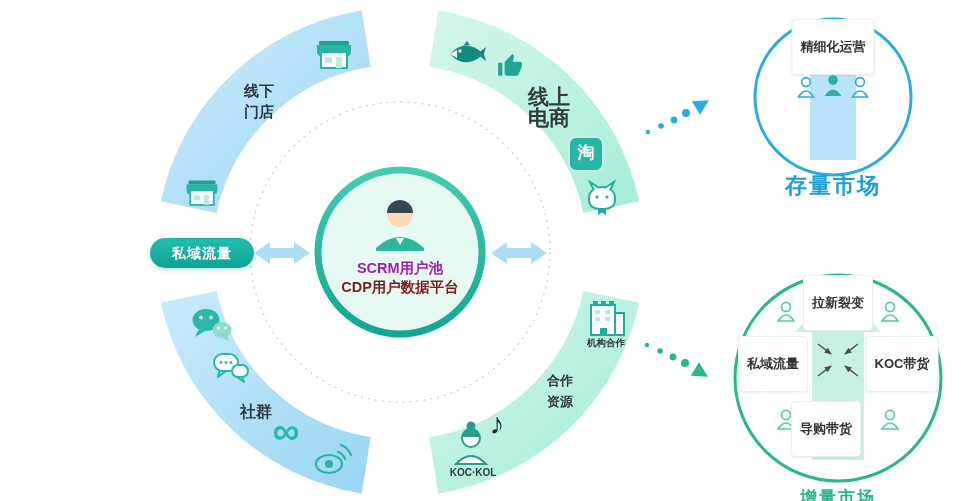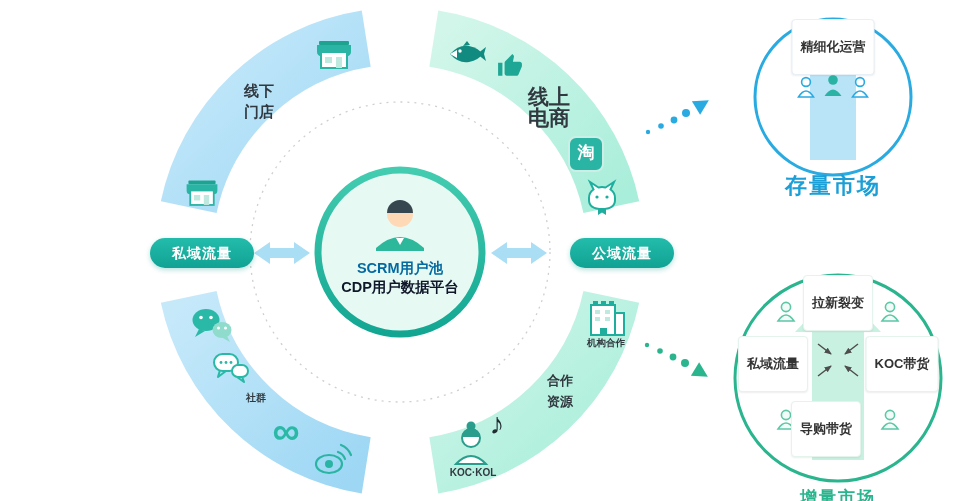--- a/index.html
+++ b/index.html
@@ -202,43 +202,40 @@
   <div class="ctr glyph" style="left:286px;top:431px;font-size:38px;color:#2ab9a6">∞</div>
   <div class="ctr glyph" style="left:497px;top:424px;font-size:30px;color:#222c33">♪</div>
 
   <div class="ctr tile" style="left:586px;top:154px">
     <span>淘</span>
   </div>
 
   <div class="abs pill" style="left:142px;top:238px">
     <span>私域流量</span>
   </div>
-  <div class="abs pill" style="left:562px;top:238px">
-    <span>公域流量</span>
-  </div>
 
   <div class="ctr lbl" style="left:259px;top:101px;font-size:15px;line-height:21px">
     <span>线下</span><br>
     <span>门店</span>
   </div>
 
   <div class="ctr lbl" style="left:549px;top:107px;font-size:21px;line-height:21px">
     <span>线上</span><br>
     <span>电商</span>
   </div>
 
-  <div class="ctr lbl" style="left:256px;top:398px;font-size:10px">社群</div>
+  <div class="ctr lbl" style="left:256px;top:412px;font-size:16px">社群</div>
 
   <div class="ctr lbl" style="left:560px;top:391px;font-size:13px;line-height:21px">
     <span>合作</span><br>
     <span>资源</span>
   </div>
 
-  <div class="ctr lbl" style="left:400px;top:268px;font-size:14.5px;color:#0369a1">SCRM用户池</div>
-  <div class="ctr lbl" style="left:400px;top:287px;font-size:14.5px;color:#0f172a">CDP用户数据平台</div>
+  <div class="ctr lbl" style="left:400px;top:268px;font-size:14.5px;color:#a21caf">SCRM用户池</div>
+  <div class="ctr lbl" style="left:400px;top:287px;font-size:14.5px;color:#7f1d1d">CDP用户数据平台</div>
 
   <div class="ctr lbl" style="left:606px;top:343px;font-size:9.5px">机构合作</div>
   <div class="ctr lbl" style="left:473px;top:472px;font-size:10px">KOC·KOL</div>
 
   <div class="ctr box" style="left:833px;top:47px">精细化运营</div>
   <div class="ctr lbl" style="left:833px;top:186px;font-size:22px;color:#1b9fd6;letter-spacing:2px">存量市场</div>
 
   <div class="ctr box g" style="left:838px;top:303px">拉新裂变</div>
   <div class="ctr box g" style="left:773px;top:364px">私域流量</div>
   <div class="ctr box g" style="left:902px;top:364px">KOC带货</div>

